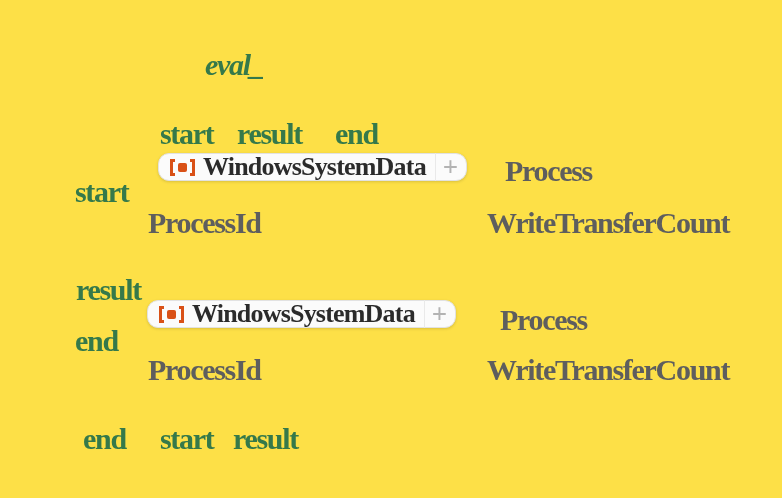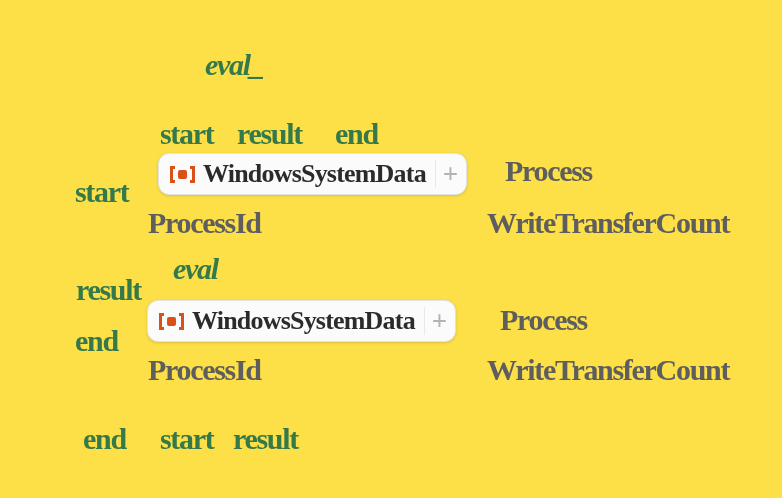--- a/index.html
+++ b/index.html
@@ -20,21 +20,21 @@
     line-height:1;
   }
   .green{color:#35794A;margin-top:21px;}
   .pattern{color:#35794A;font-style:italic;}
   .string{color:#5E5E5E;}
   
   .rf-button{
     position:absolute;
     display:inline-flex;
     align-items:center;
-    height:42px;
+    height:28px;
     padding:0 8px 0 11px;
     background:#FBFBFB;
     border:1px solid #E2E2E2;
     border-radius:11px;
     box-shadow:0 1px 3px rgba(0,0,0,0.14);
     box-sizing:border-box;
     cursor:pointer;
   }
   .rf-icon{
     display:inline-flex;
@@ -97,21 +97,20 @@
     <span class="rf-label">WindowsSystemData</span>
     <span class="rf-div"></span>
     <span class="rf-plus">+</span>
   </div>
   <span class="tok string" style="left:505px;top:156px">Process</span>
 
   <span class="tok string" style="left:148px;top:208px">ProcessId</span>
   <span class="tok string" style="left:487px;top:208px">WriteTransferCount</span>
 
   <span class="tok green" style="left:76px;top:254px">result</span>
-  <span class="tok pattern" style="left:173px;top:254px">eval</span>
 
   <span class="tok green" style="left:75px;top:305px">end</span>
   <div class="rf-button" style="left:147px;top:300px">
     <span class="rf-icon">
       <span class="rf-br l"></span>
       <span class="rf-sq"></span>
       <span class="rf-br r"></span>
     </span>
     <span class="rf-label">WindowsSystemData</span>
     <span class="rf-div"></span>

